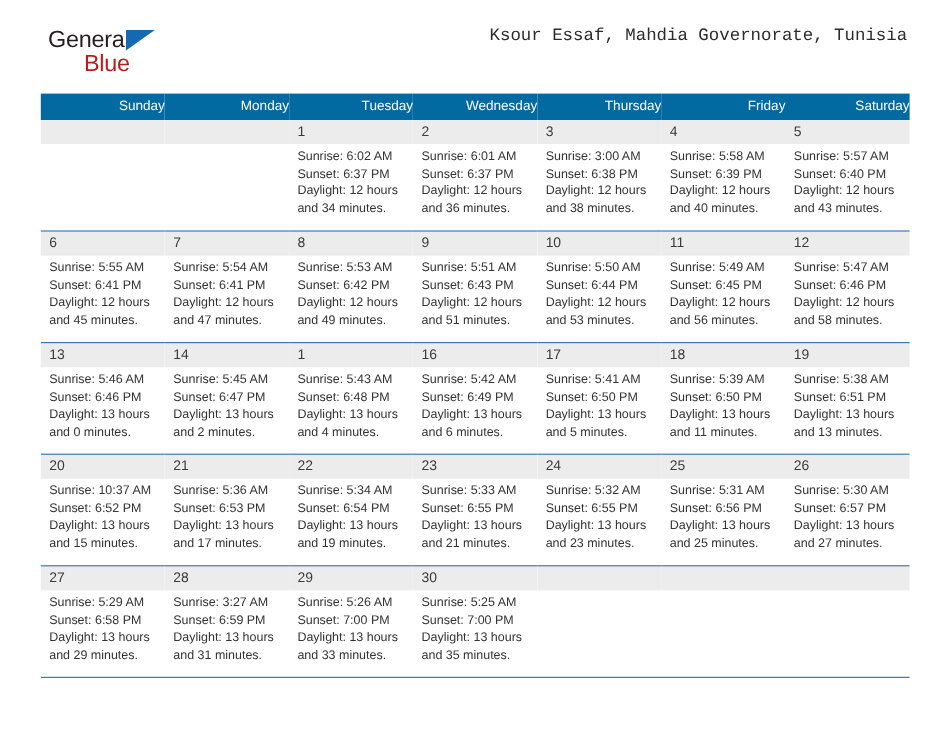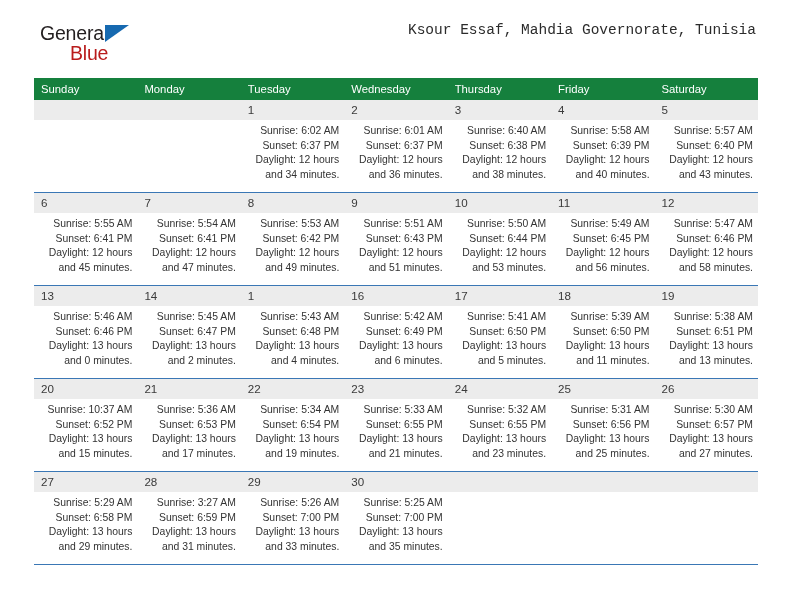--- a/index.html
+++ b/index.html
@@ -81,25 +81,25 @@
     font-family: Liberation Mono, monospace;
   }
 
   
   .cal {
     width: 724px;
     border-collapse: collapse;
     table-layout: fixed;
   }
   .cal th {
-    background: #15803d;
+    background: #0369a1;
     color: #ffffff;
     font-size: 11.3px;
     font-weight: normal;
-    text-align: left;
+    text-align: right;
     padding: 5px 0 5px 7px;
     height: 12px;
     border: none;
   }
   .cal td {
     width: 14.2857%;
     vertical-align: top;
     padding: 0;
     border-top: 1.6px solid #3a77b5;
     background: #ffffff;
@@ -114,21 +114,20 @@
     padding: 3px 0 4px 7px;
     height: 13px;
     line-height: 13px;
   }
   .dayinfo {
     padding: 4px 5px 6px 7px;
     font-size: 10.4px;
     line-height: 14.6px;
     color: #333333;
     min-height: 62px;
-    text-align: right;
   }
   .dayinfo div {
     white-space: normal;
   }
   .cell-empty .dayinfo {
     min-height: 62px;
   }
   .lastrow td {
     border-bottom: none;
   }
@@ -203,21 +202,21 @@
             <div class="dayinfo">
               <div>Sunrise: 6:01 AM</div>
               <div>Sunset: 6:37 PM</div>
               <div>Daylight: 12 hours</div>
               <div>and 36 minutes.</div>
             </div>
           </td>
           <td class="day-cell">
             <div class="daynum">3</div>
             <div class="dayinfo">
-              <div>Sunrise: 6:40 AM</div>
+              <div>Sunrise: 3:00 AM</div>
               <div>Sunset: 6:38 PM</div>
               <div>Daylight: 12 hours</div>
               <div>and 38 minutes.</div>
             </div>
           </td>
           <td class="day-cell">
             <div class="daynum">4</div>
             <div class="dayinfo">
               <div>Sunrise: 5:58 AM</div>
               <div>Sunset: 6:39 PM</div>

